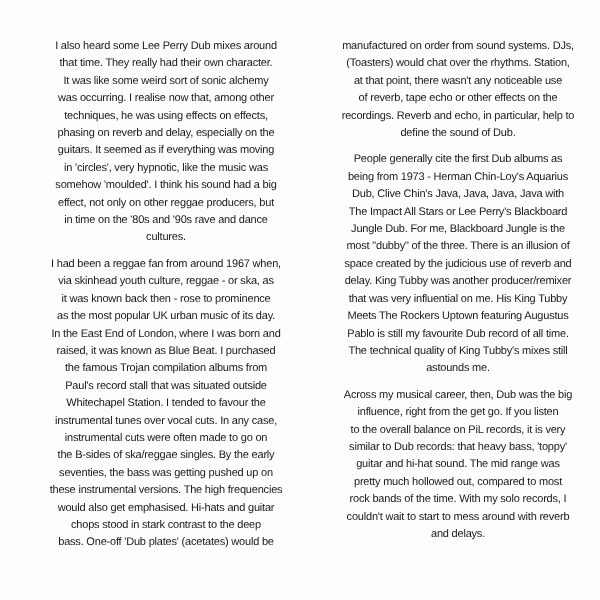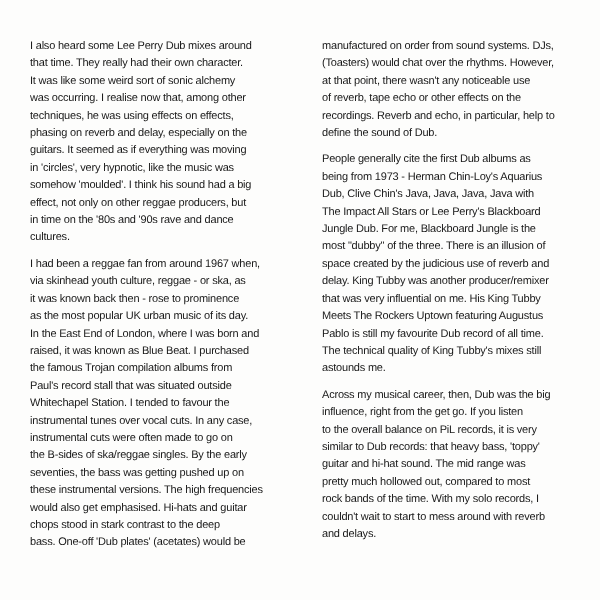--- a/index.html
+++ b/index.html
@@ -11,20 +11,21 @@
     width: 600px;
     height: 600px;
     box-sizing: border-box;
     background: #fdfdfc;
     color: #1b1b1b;
     padding: 38px 18px 0 30px;
     display: flex;
     gap: 20px;
     font-family: "Liberation Sans", sans-serif;
     overflow: hidden;
+    text-align: center;
   }
   .col {
     width: 272px;
     flex: 0 0 272px;
   }
   .para {
     margin: 0 0 9px 0;
     font-size: 11px;
     line-height: 17.4px;
     letter-spacing: -0.2px;
@@ -63,21 +64,21 @@
 instrumental cuts were often made to go on
 the B-sides of ska/reggae singles. By the early
 seventies, the bass was getting pushed up on
 these instrumental versions. The high frequencies
 would also get emphasised. Hi-hats and guitar
 chops stood in stark contrast to the deep
 bass. One-off 'Dub plates' (acetates) would be</p>
   </div>
   <div class="col">
     <p class="para">manufactured on order from sound systems. DJs,
-(Toasters) would chat over the rhythms. However,
+(Toasters) would chat over the rhythms. Station,
 at that point, there wasn't any noticeable use
 of reverb, tape echo or other effects on the
 recordings. Reverb and echo, in particular, help to
 define the sound of Dub.</p>
     <p class="para">People generally cite the first Dub albums as
 being from 1973 - Herman Chin-Loy's Aquarius
 Dub, Clive Chin's Java, Java, Java, Java with
 The Impact All Stars or Lee Perry's Blackboard
 Jungle Dub. For me, Blackboard Jungle is the
 most "dubby" of the three. There is an illusion of

